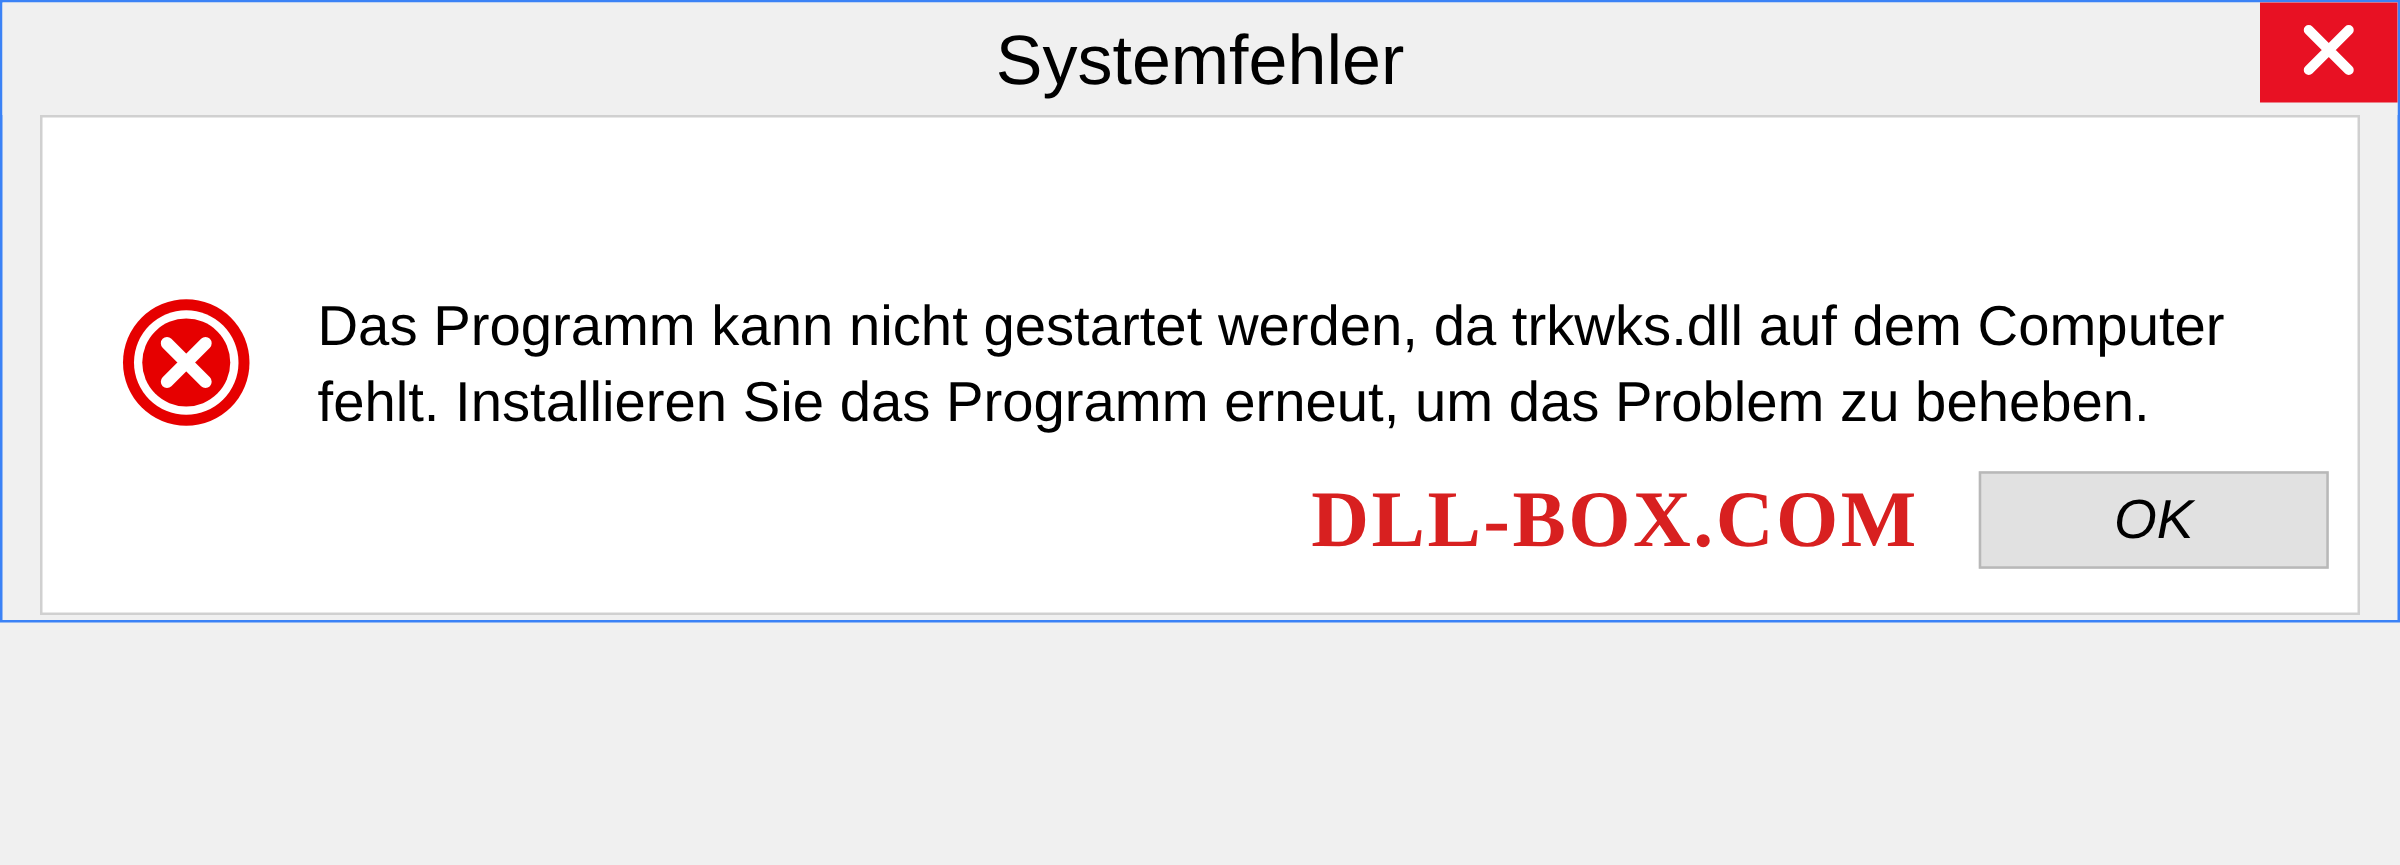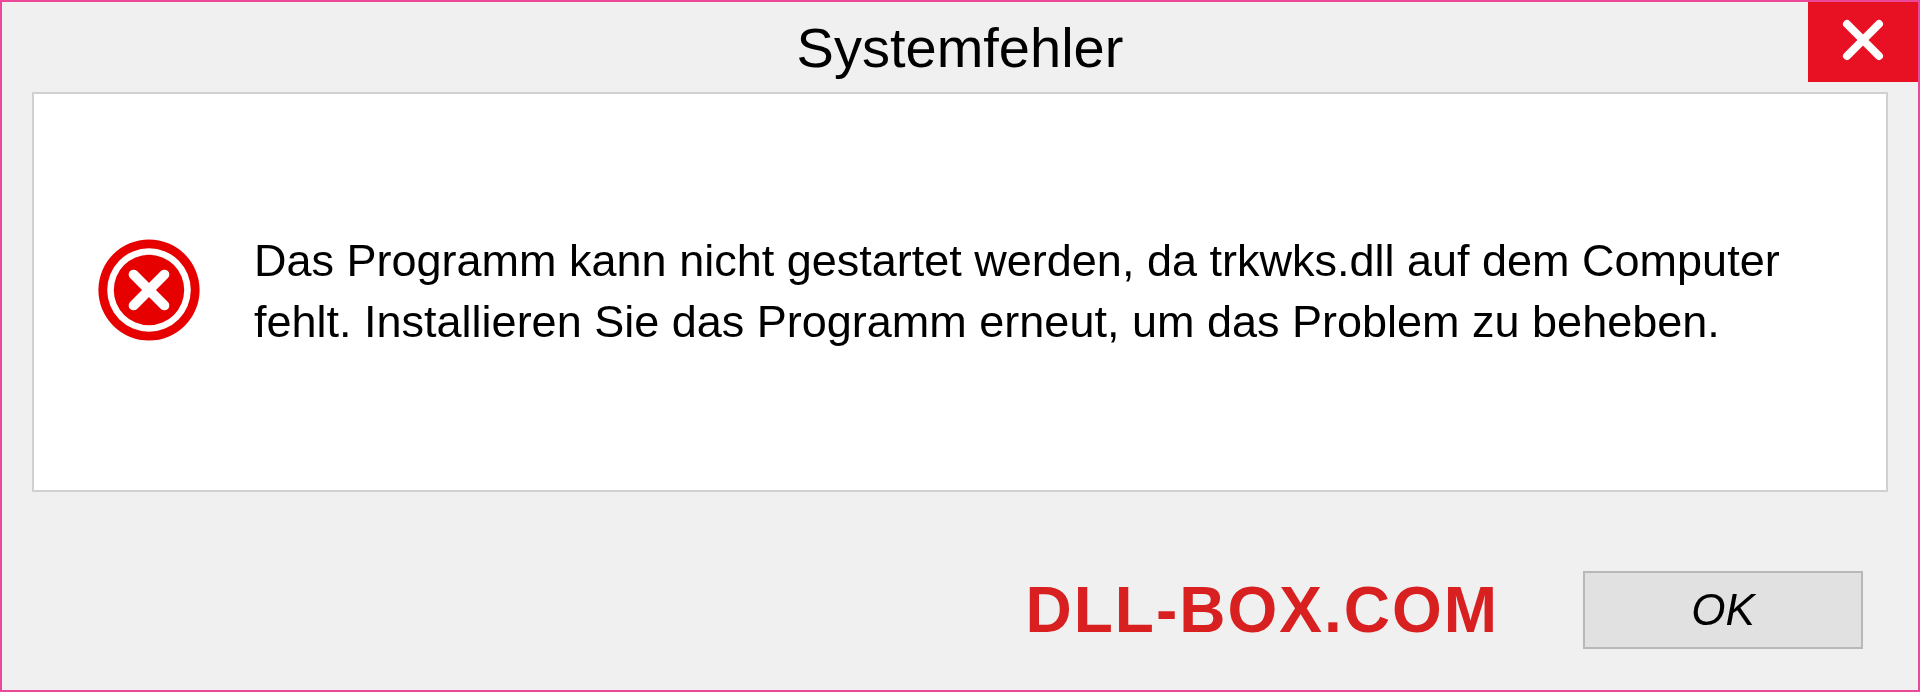--- a/index.html
+++ b/index.html
@@ -11,23 +11,23 @@
     body {
       width: 1920px;
       height: 692px;
       font-family: Arial, Helvetica, sans-serif;
       background: #f0f0f0;
       position: relative;
     }
     
     .dialog {
       width: 1920px;
-      height: 692px;
+      height: 498px;
       background: #f0f0f0;
-      border: 2px solid #ec4899;
+      border: 2px solid #3b82f6;
       position: relative;
     }
     
     .title-bar {
       height: 90px;
       display: flex;
       align-items: center;
       justify-content: center;
       position: relative;
       background: #f0f0f0;
@@ -93,22 +93,22 @@
       align-items: center;
       justify-content: flex-end;
       padding: 0 55px;
     }
     
     .watermark {
       font-size: 64px;
       font-weight: 900;
       color: #d82020;
       letter-spacing: 2px;
-      font-family: Liberation Sans, sans-serif;
-      margin-right: 84px;
+      font-family: Liberation Serif, serif;
+      margin-right: 48px;
     }
     
     .ok-button {
       width: 280px;
       height: 78px;
       background: #e1e1e1;
       border: 2px solid #b8b8b8;
       font-size: 44px;
       color: #000;
       display: flex;

